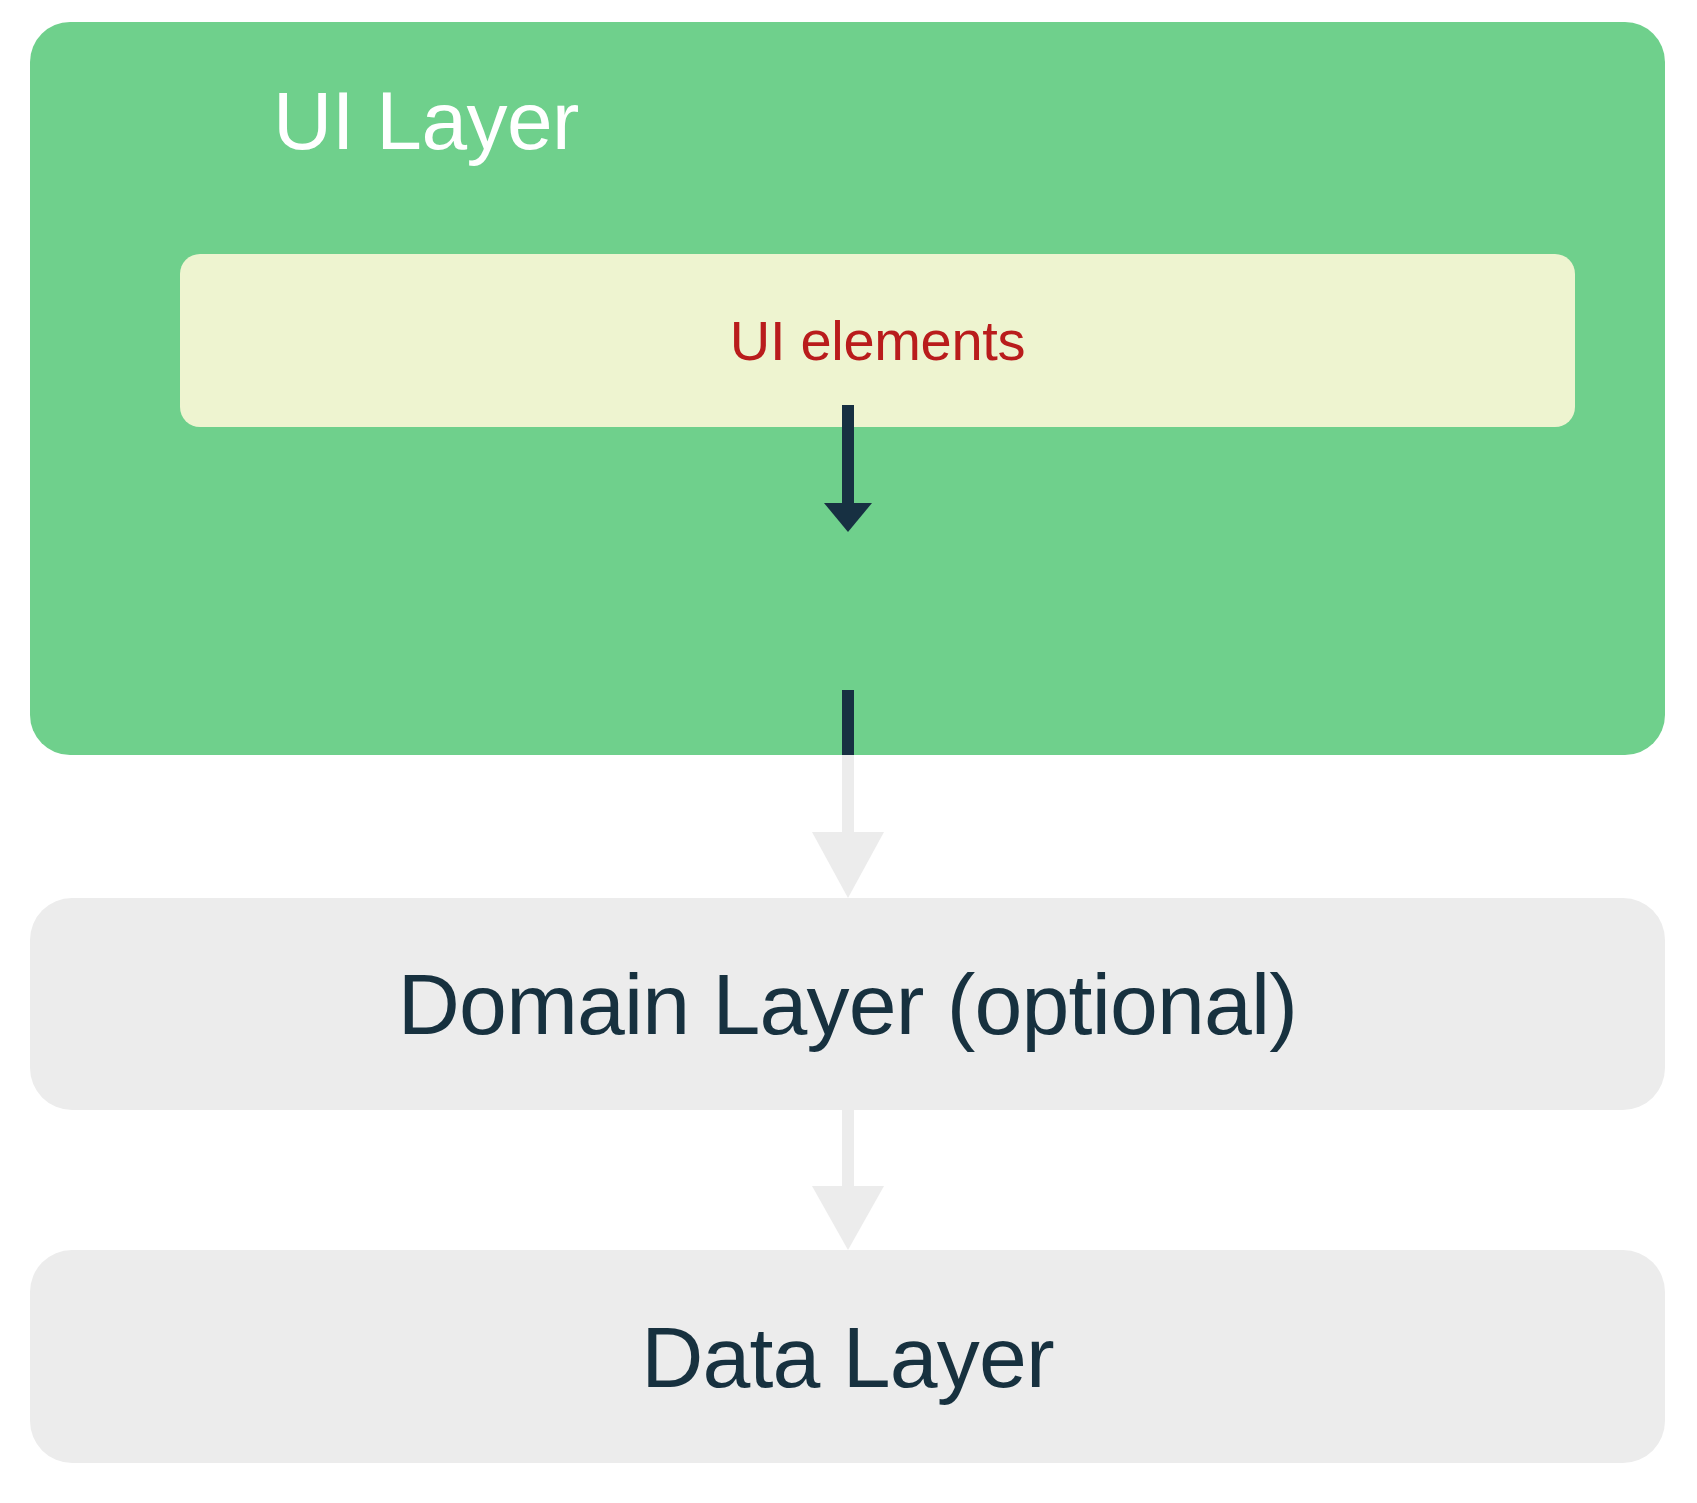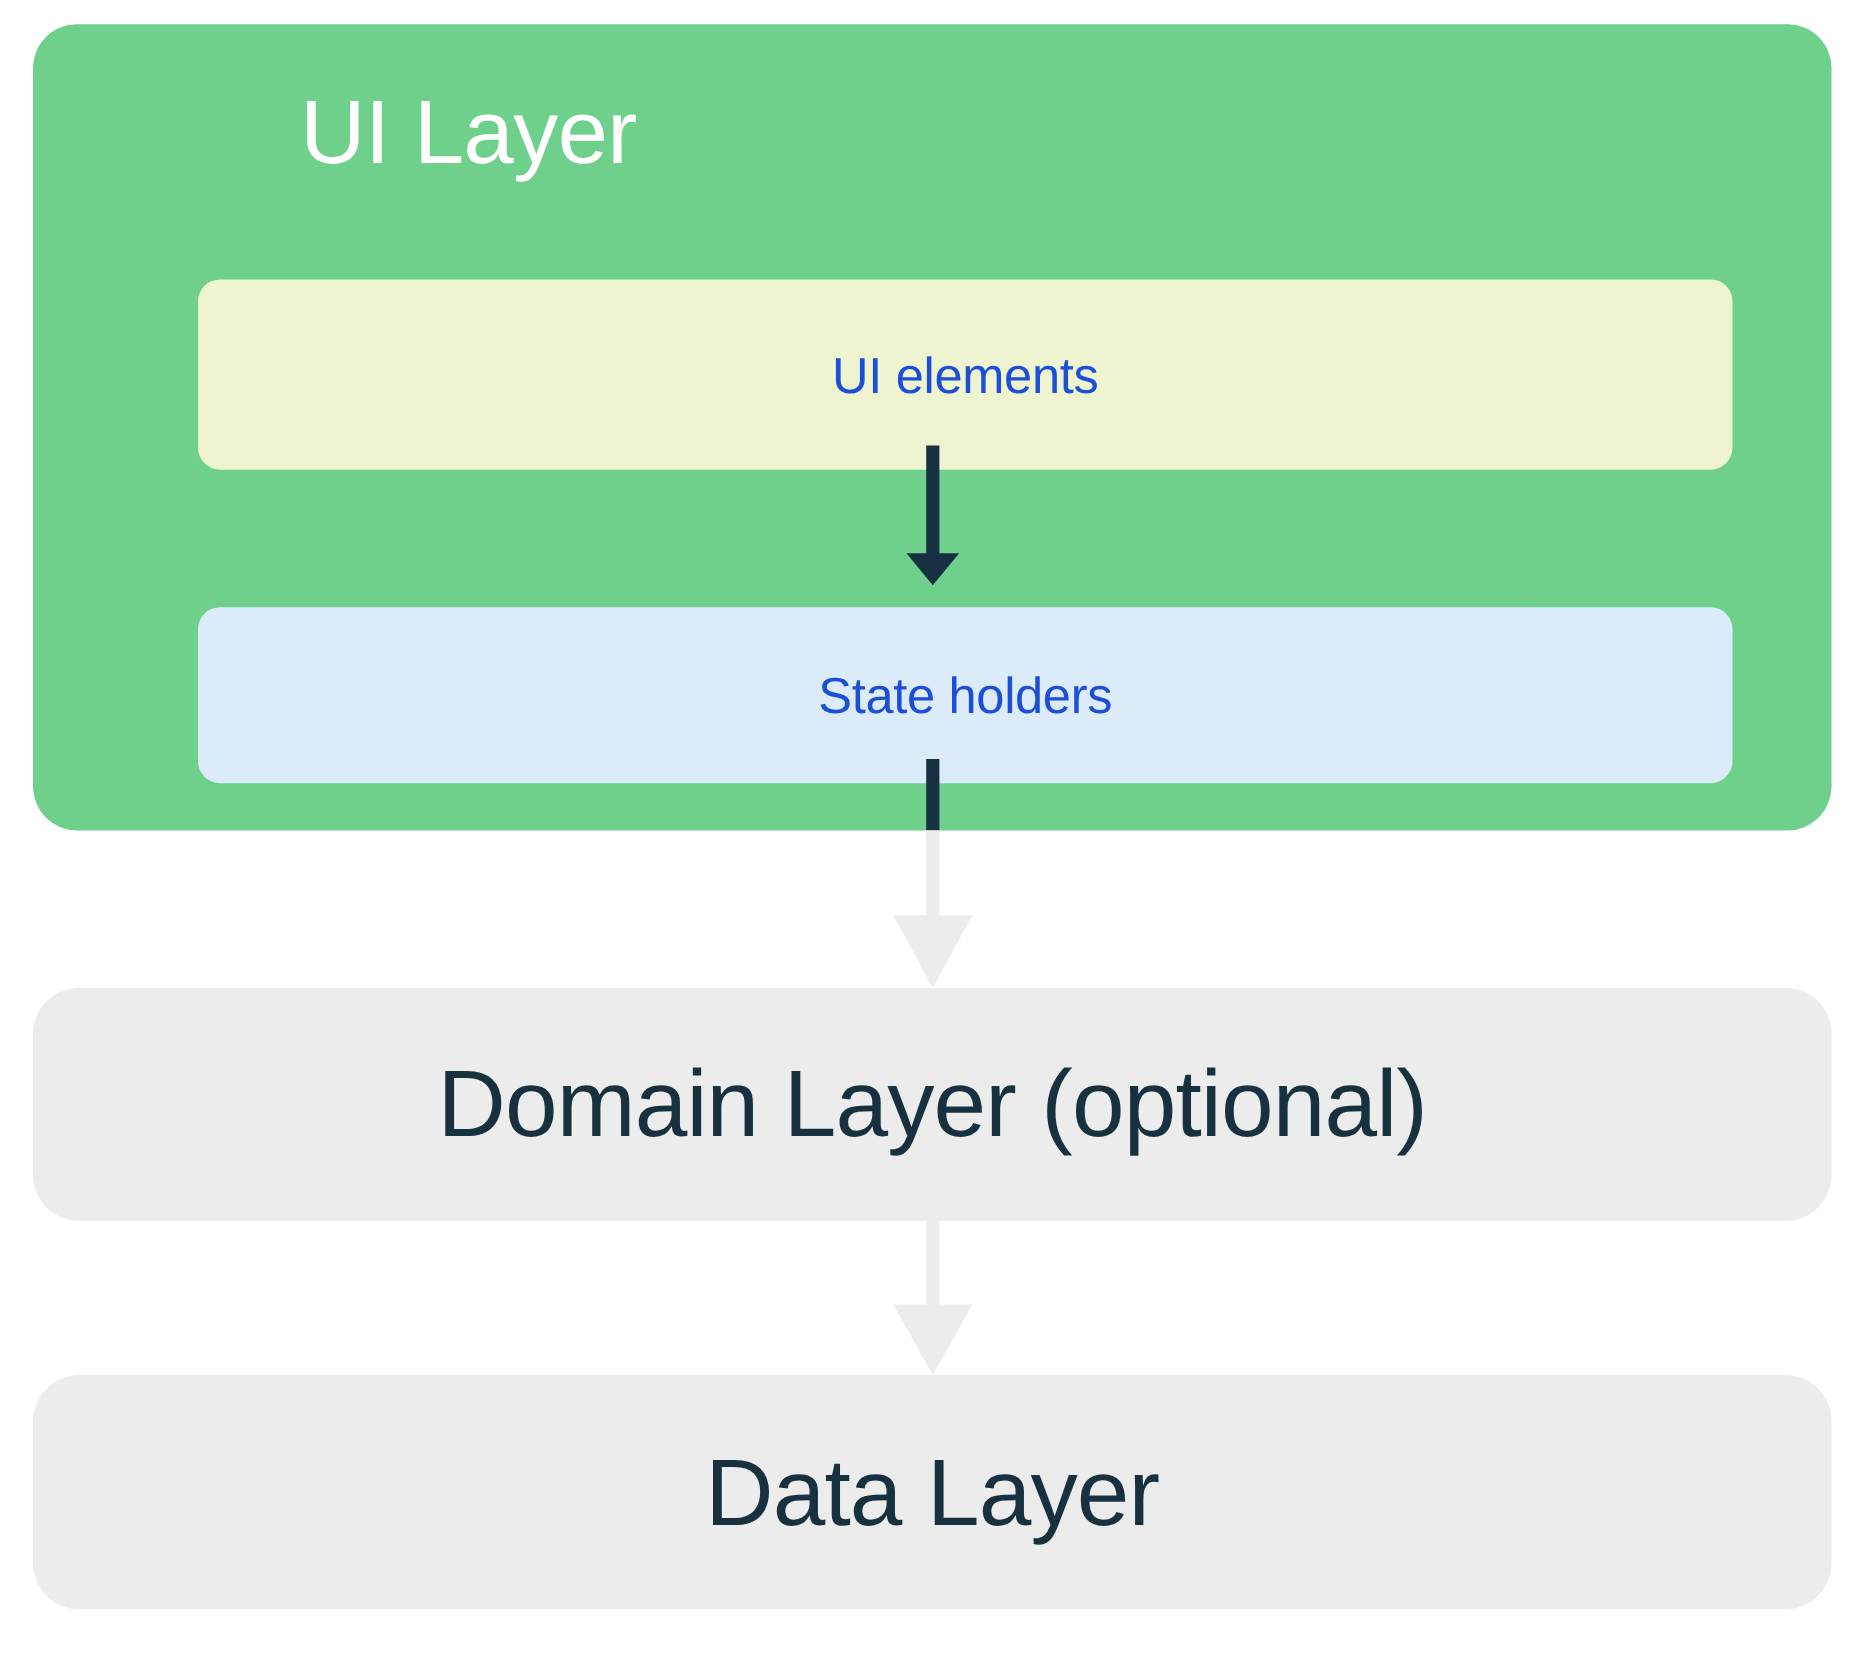--- a/index.html
+++ b/index.html
@@ -46,23 +46,23 @@
     position: absolute;
     left: 150px;
     width: 1395px;
     border-radius: 20px;
     display: flex;
     align-items: center;
     justify-content: center;
     box-sizing: border-box;
   }
   .sub-box-label {
-    font-size: 46px;
+    font-size: 56px;
     line-height: 1;
-    color: #1d4ed8;
+    color: #b91c1c;
     letter-spacing: -0.3px;
     white-space: nowrap;
     font-weight: 400;
   }
   #ui-elements-box {
     top: 232px;
     height: 173px;
     background: #EEF4D0;
   }
   #state-holders-box {
@@ -117,23 +117,20 @@
 
     <div class="sub-box" id="ui-elements-box">
       <span class="sub-box-label">UI elements</span>
     </div>
 
     <svg class="arrow" width="1635" height="733" viewBox="0 0 1635 733" aria-hidden="true">
       <rect x="812" y="383" width="12" height="100" fill="#173042"></rect>
       <polygon points="794,481 842,481 818,510" fill="#173042"></polygon>
     </svg>
 
-    <div class="sub-box" id="state-holders-box">
-      <span class="sub-box-label">State holders</span>
-    </div>
 
     <svg class="arrow" width="1635" height="733" viewBox="0 0 1635 733" aria-hidden="true">
       <rect x="812" y="668" width="12" height="65" fill="#173042"></rect>
     </svg>
   </div>
 
   <svg class="arrow" width="1697" height="1503" viewBox="0 0 1697 1503" aria-hidden="true">
     <rect x="842" y="755" width="12" height="79" fill="#ECECEC"></rect>
     <polygon points="812,832 884,832 848,898" fill="#ECECEC"></polygon>
   </svg>

